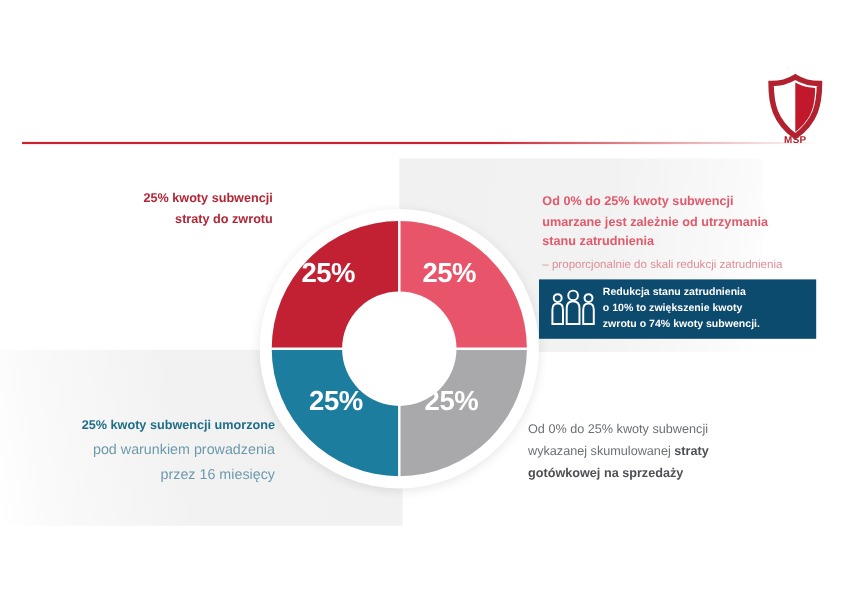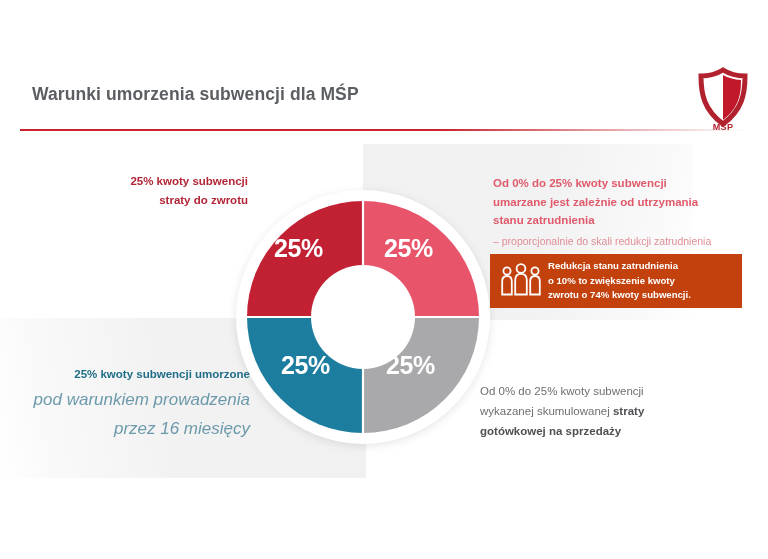--- a/index.html
+++ b/index.html
@@ -42,45 +42,44 @@
   #lbl-br{left:141px;top:152px;}
 
   
   .tblock{position:absolute;}
   #txt-tl{left:40px;top:172px;width:208px;text-align:right;
     font-size:11.5px;font-weight:bold;color:#b22636;line-height:1.65;}
   #txt-tr{left:493px;top:174px;width:252px;text-align:left;}
   #txt-tr .hd{font-size:11.5px;font-weight:bold;color:#e05a6b;line-height:1.62;}
   #txt-tr .sub{font-size:10.5px;font-weight:normal;color:#e08d96;line-height:1.6;margin-top:3px;}
 
-  #txt-bl{left:10px;top:365px;width:240px;text-align:right;}
+  #txt-bl{left:10px;top:378px;width:240px;text-align:right;}
   #txt-bl .hd{font-size:11.5px;font-weight:bold;color:#1f6e87;line-height:1.72;}
-  #txt-bl .sub{font-size:17px;font-weight:normal;color:#6c9aaa;line-height:1.72;font-style:italic;}
+  #txt-bl .sub{font-size:13px;font-weight:normal;color:#6c9aaa;line-height:1.72;}
 
   #txt-br{left:480px;top:382px;width:262px;text-align:left;
     font-size:11.5px;color:#6d6f72;line-height:1.72;}
   #txt-br b{font-weight:bold;color:#4e5053;}
 
   
   #callout{position:absolute;left:490px;top:254px;width:252px;height:54px;
-    background:#c2410c;display:flex;align-items:center;}
+    background:#0c4a6e;display:flex;align-items:center;}
   #callout-icon{width:46px;height:40px;margin-left:8px;flex:0 0 auto;}
   #callout-text{font-size:9.6px;font-weight:bold;color:#ffffff;line-height:1.55;
     margin-left:4px;}
   #callout-text div{white-space:nowrap;}
 </style>
 </head>
 <body>
 
 <div id="stage">
 
   <div class="panel" id="panel-tr"></div>
   <div class="panel" id="panel-bl"></div>
 
-  <div id="title">Warunki umorzenia subwencji dla MŚP</div>
   <div id="rule"></div>
 
   <div id="logo">
     <svg width="56" height="66" viewBox="0 0 56 66" xmlns="http://www.w3.org/2000/svg">
       <path d="M28 4 C20 9 11 10 6 10 C6 28 9 44 28 58 C47 44 50 28 50 10 C45 10 36 9 28 4 Z" fill="none" stroke="#b2222e" stroke-width="5"></path>
       <path d="M28 9 C34 12.6 42 13.8 46 14 C46 29 43.6 42 28 54 Z" fill="#c2182b"></path>
     </svg>
   </div>
   <div id="logo-label">MŚP</div>
 

